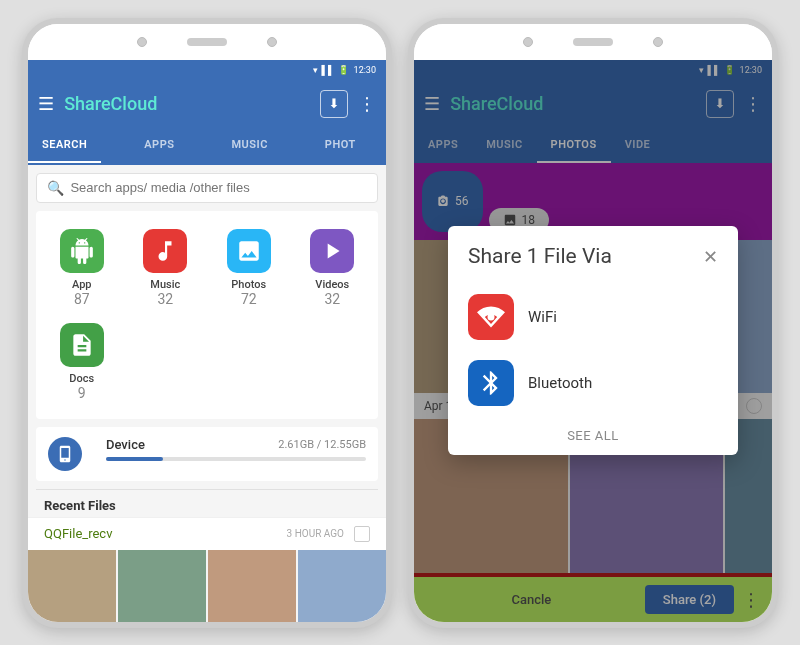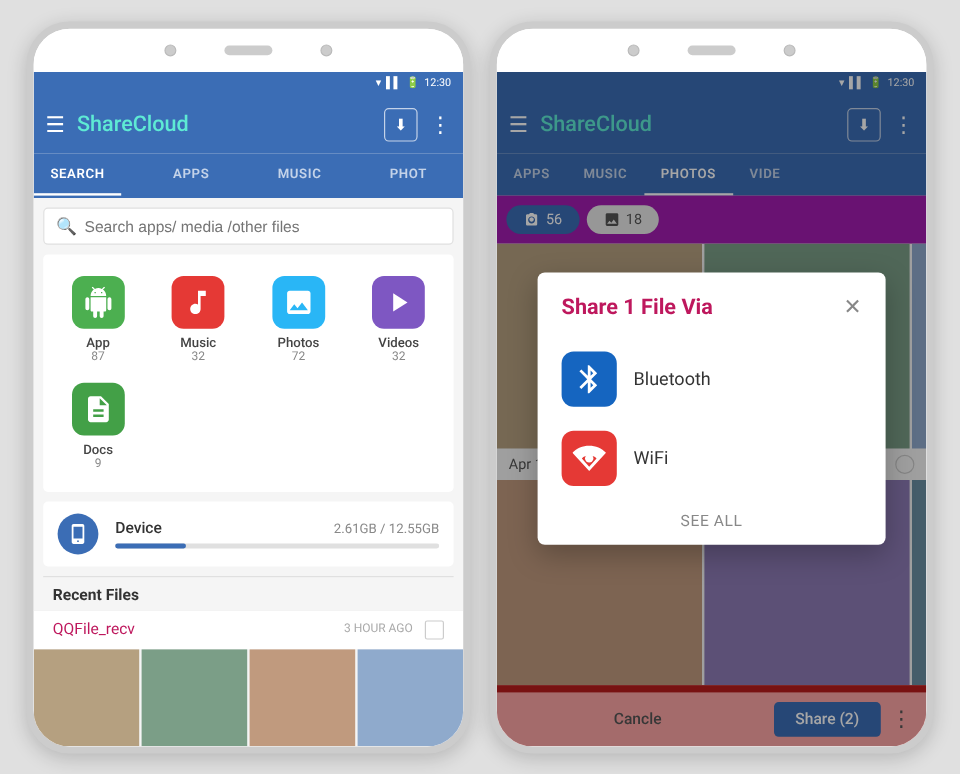--- a/index.html
+++ b/index.html
@@ -173,34 +173,33 @@
       margin-bottom: 5px;
       font-size: 22px;
     }
     .grid-label {
       font-size: 11px;
       color: #444;
       font-weight: 500;
       text-align: right;
     }
     .grid-count {
-      font-size: 10px;
+      font-size: 14px;
       color: #888;
     }
     
     .storage-bar-section {
       background: white;
       margin: 0 8px 8px 8px;
       border-radius: 4px;
       padding: 10px 12px;
     }
     .storage-row {
       display: flex;
-      align-items: center;
-      gap: 14px;
+      gap: 24px;
     }
     .storage-icon {
       width: 34px;
       height: 34px;
       background: #3b6db5;
       border-radius: 50%;
       display: flex;
       align-items: center;
       justify-content: center;
       color: white;
@@ -246,21 +245,21 @@
     .file-row {
       display: flex;
       align-items: center;
       padding: 8px 16px;
       background: white;
       gap: 10px;
       border-top: 1px solid #f0f0f0;
     }
     .file-name {
       font-size: 13px;
-      color: #be185d;
+      color: #4d7c0f;
       flex: 1;
     }
     .file-time {
       font-size: 10px;
       color: #aaa;
     }
     .file-check {
       width: 16px;
       height: 16px;
       border: 1.5px solid #ccc;
@@ -312,20 +311,21 @@
       font-size: 12px;
       cursor: pointer;
     }
     .sub-tab.active {
       background: #3b6db5;
       color: white;
     }
     .sub-tab.inactive {
       background: #e8e8e8;
       color: #555;
+      margin-top: 37px;
     }
     
     .photo-grid {
       display: grid;
       grid-template-columns: repeat(3, 1fr);
       gap: 2px;
       flex: 1;
       overflow: hidden;
     }
     .photo-cell {
@@ -371,23 +371,23 @@
       padding: 18px 20px 8px 20px;
       box-shadow: 0 8px 24px rgba(0,0,0,0.25);
     }
     .dialog-header {
       display: flex;
       justify-content: space-between;
       align-items: center;
       margin-bottom: 16px;
     }
     .dialog-title {
-      font-size: 18px;
-      font-weight: 700;
-      color: #be185d;
+      font-size: 21px;
+      font-weight: 400;
+      color: #404040;
     }
     .dialog-close {
       color: #888;
       font-size: 18px;
       cursor: pointer;
       font-weight: 300;
     }
     .share-option {
       display: flex;
       align-items: center;
@@ -418,22 +418,22 @@
       font-size: 13px;
       padding: 12px 0 4px 0;
       cursor: pointer;
       letter-spacing: 0.5px;
     }
     
     .bottom-bar {
       display: flex;
       align-items: center;
       padding: 8px 12px;
-      background: #fca5a5;
-      border-top: 6px solid #b91c1c;
+      background: #bef264;
+      border-top: 4px solid #b91c1c;
       gap: 8px;
     }
     .cancel-btn {
       flex: 1;
       text-align: center;
       font-size: 13px;
       color: #555;
       font-weight: 500;
     }
     .share-btn {
@@ -652,36 +652,36 @@
       </div>
 
       <div class="dialog-overlay">
         <div class="dialog">
           <div class="dialog-header">
             <span class="dialog-title">Share 1 File Via</span>
             <span class="dialog-close">✕</span>
           </div>
 
           <div class="share-option">
-            <div class="share-option-icon bt-icon-bg">
-              <svg width="28" height="28" viewBox="0 0 24 24" fill="white">
-                <path d="M17.71 7.71L12 2h-1v7.59L6.41 5 5 6.41 10.59 12 5 17.59 6.41 19 11 14.41V22h1l5.71-5.71-4.3-4.29 4.3-4.29zM13 5.83l1.88 1.88L13 9.59V5.83zm1.88 10.46L13 18.17v-3.76l1.88 1.88z"></path>
-              </svg>
-            </div>
-            <span class="share-option-label">Bluetooth</span>
-          </div>
-
-          <div class="share-option">
             <div class="share-option-icon wifi-icon-bg">
               <svg width="28" height="28" viewBox="0 0 24 24" fill="white">
                 <circle cx="12" cy="12" r="3" fill="white"></circle>
                 <path d="M12 3C7.31 3 3.07 4.9 0 7.98L12 21 24 7.98C20.93 4.9 16.69 3 12 3zm0 15l-5.25-6c1.31-1.26 3.1-2 5.25-2s3.94.74 5.25 2L12 18z" fill="white"></path>
               </svg>
             </div>
             <span class="share-option-label">WiFi</span>
           </div>
+
+          <div class="share-option">
+            <div class="share-option-icon bt-icon-bg">
+              <svg width="28" height="28" viewBox="0 0 24 24" fill="white">
+                <path d="M17.71 7.71L12 2h-1v7.59L6.41 5 5 6.41 10.59 12 5 17.59 6.41 19 11 14.41V22h1l5.71-5.71-4.3-4.29 4.3-4.29zM13 5.83l1.88 1.88L13 9.59V5.83zm1.88 10.46L13 18.17v-3.76l1.88 1.88z"></path>
+              </svg>
+            </div>
+            <span class="share-option-label">Bluetooth</span>
+          </div>
           <div class="see-all">SEE ALL</div>
         </div>
       </div>
     </div>
   </div>
 
 </div>
 
 </body></html>

